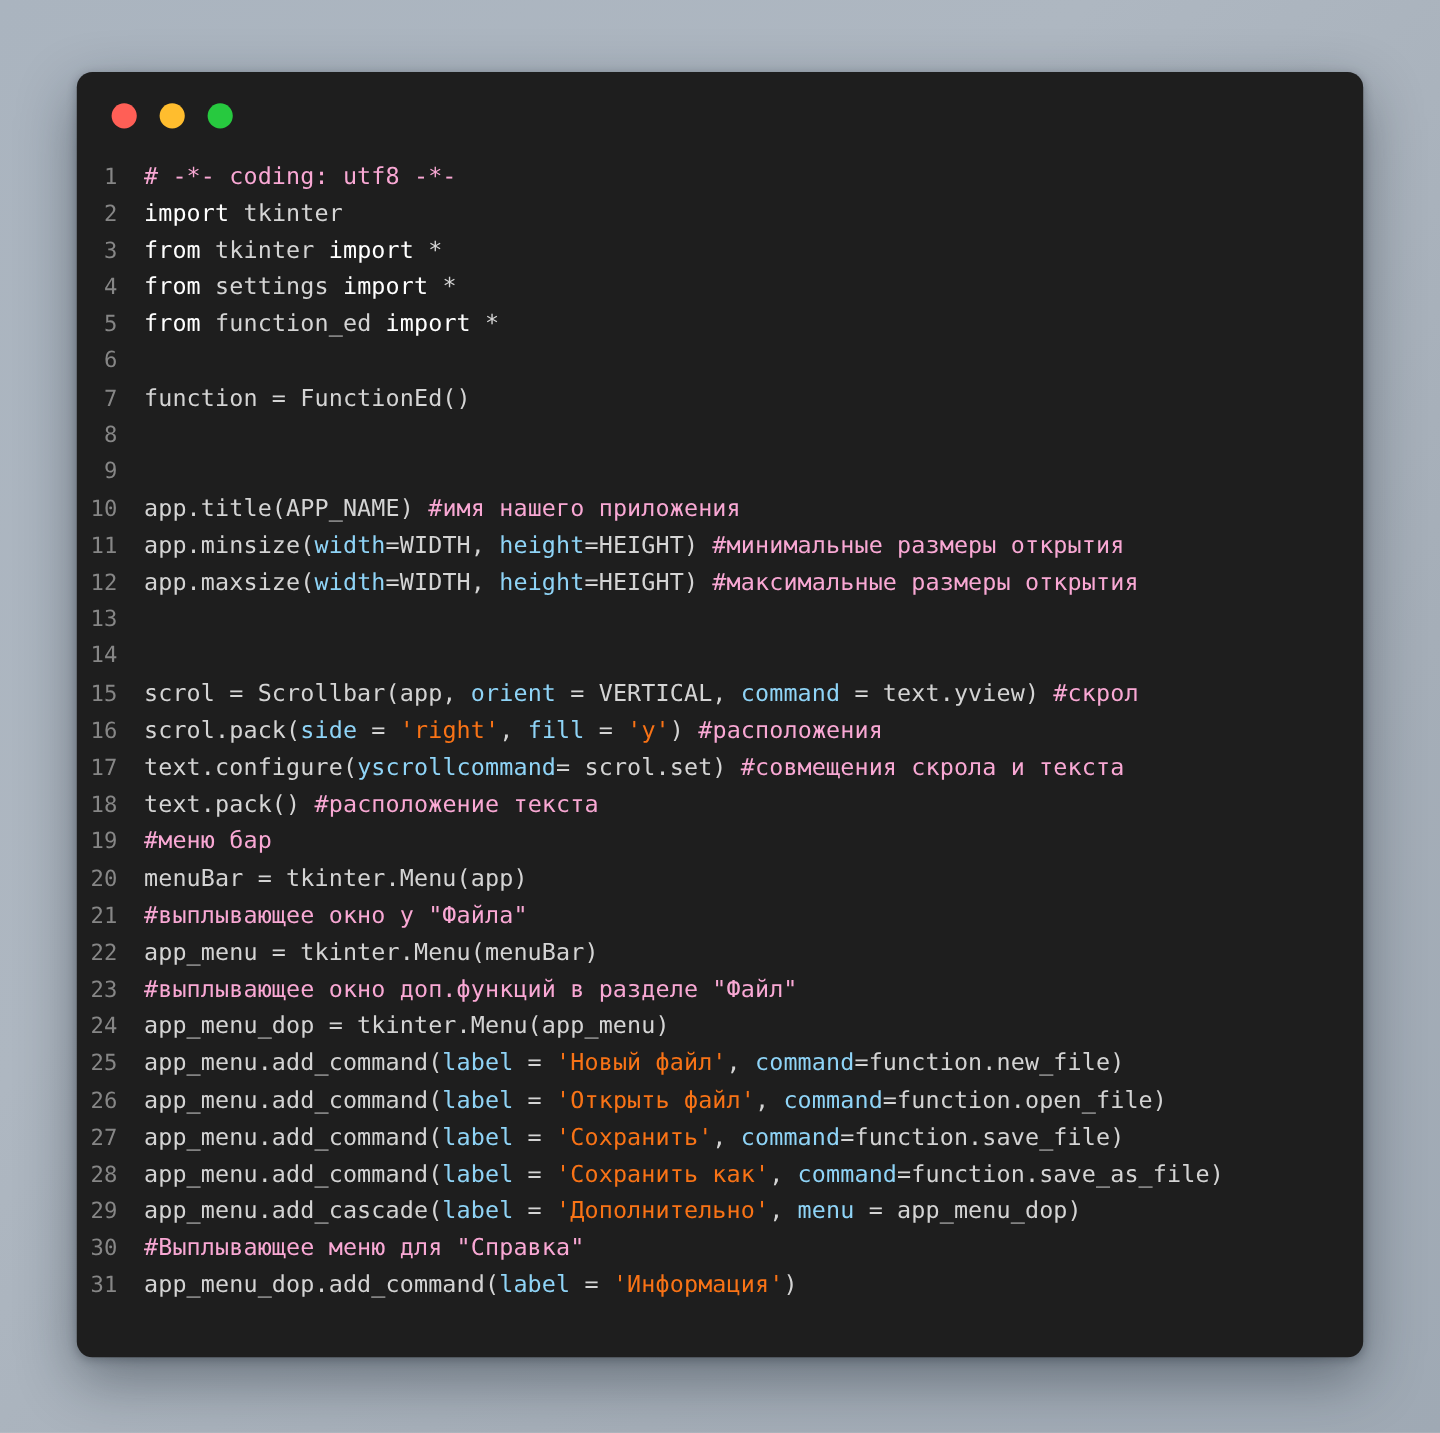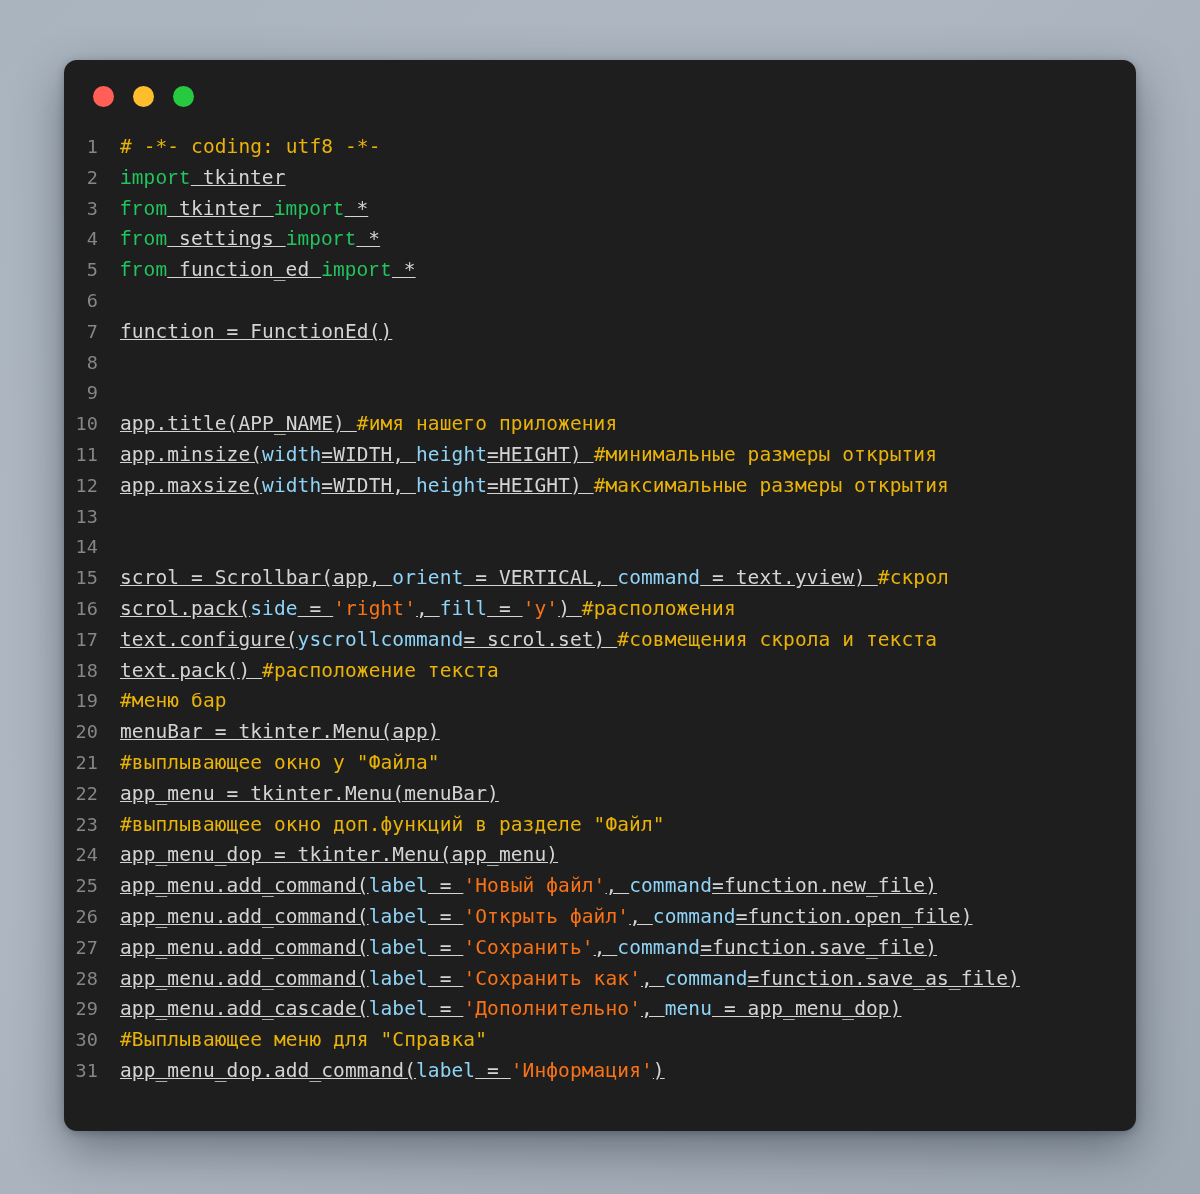--- a/index.html
+++ b/index.html
@@ -66,23 +66,23 @@
     font-size: 18.5px;
     user-select: none;
   }
   .lc {
     color: #d4d4d4;
     flex: 1;
     overflow: hidden;
   }
 
   
-  .t-def { color: #d4d4d4; text-decoration: underline; }
-  .t-com { color: #eab308; }
-  .t-kw  { color: #22c55e; font-family: Liberation Mono, monospace; }
+  .t-def { color: #d4d4d4; }
+  .t-com { color: #f9a8d4; }
+  .t-kw  { color: #ffffff; }
   .t-arg { color: #8fd4f7; }
   .t-str { color: #f97316; }
 </style>
 </head>
 <body>
 
 <div id="window">
 
   <div id="titlebar">
     <span class="dot" style="background: rgb(255, 95, 86);"></span>

